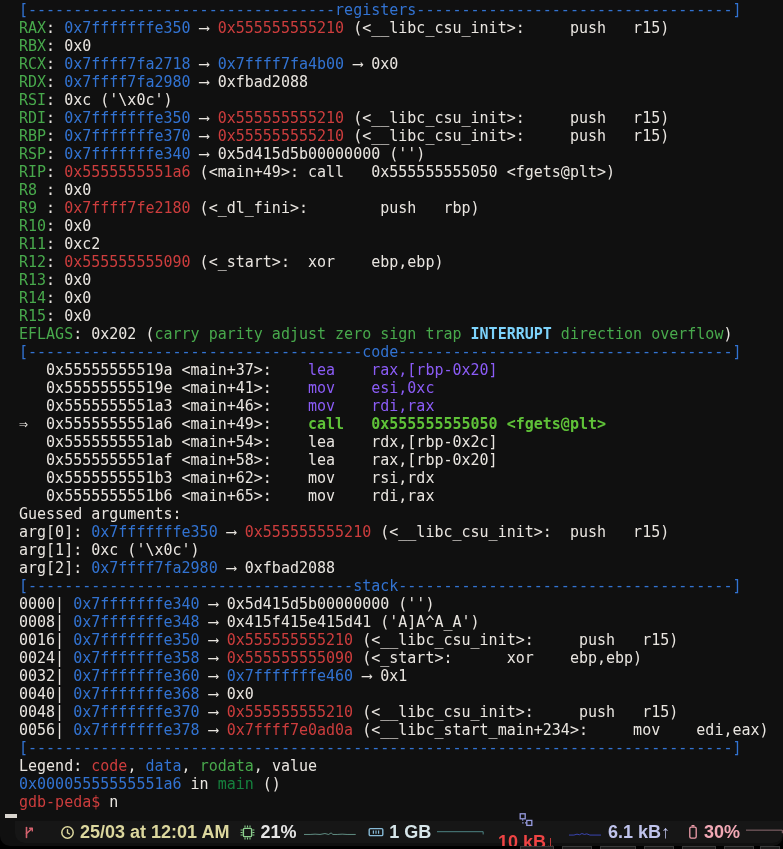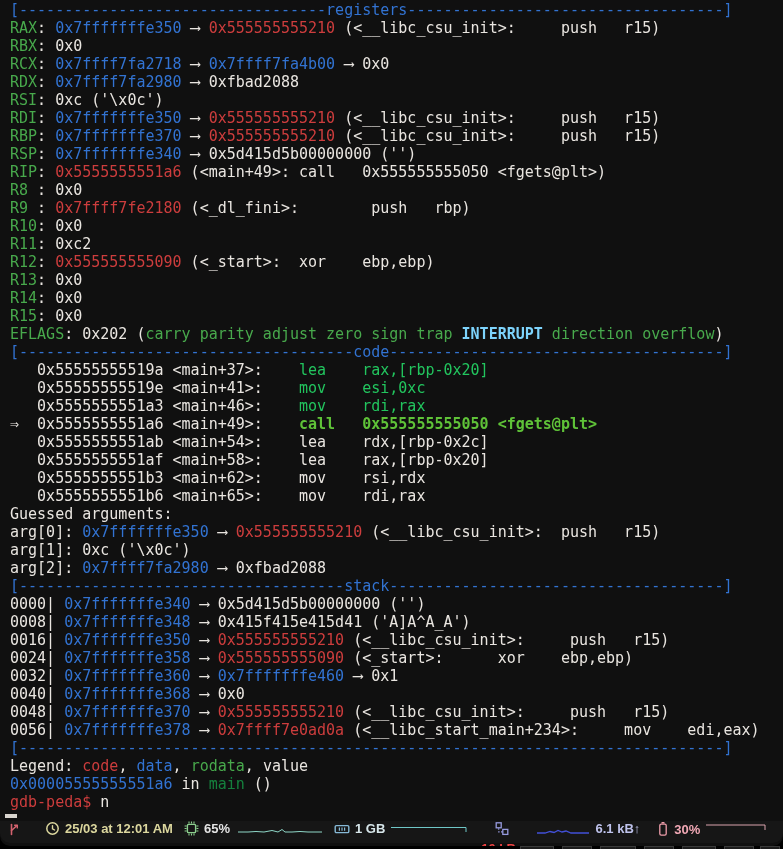--- a/index.html
+++ b/index.html
@@ -1,36 +1,36 @@
 <!DOCTYPE html>
 <html><head>
 <meta charset="utf-8">
 <style>
   html,body{margin:0;padding:0;background:#000;}
   body{width:783px;height:849px;overflow:hidden;position:relative;}
   .window{position:absolute;top:0;left:0;width:783px;height:846px;background:#101010;
           border-radius:0 0 10px 10px;overflow:hidden;}
   
-  .term{position:absolute;top:1px;left:10px;right:0;
+  .term{position:absolute;top:1px;left:19px;right:0;
         font-family:"DejaVu Sans Mono","DejaVu Sans",monospace;
         font-size:15px;line-height:18px;white-space:pre;color:#e9e5e0;}
   .term .row{height:18px;}
   .c-w{color:#e9e5e0;}
   .c-b{color:#3273d2;}
   .c-r{color:#cd3d3d;}
   .c-g{color:#48a94c;}
-  .c-gr{color:#22c55e;}
+  .c-gr{color:#8b5cf6;}
   .c-y{color:#15803d;}
   .c-gb{color:#5fc238;font-weight:bold;}
   .c-rb{color:#7dd3fc;font-weight:bold;}
   .cursor{position:absolute;left:5px;top:814px;width:12px;height:4px;background:#d8d4ce;}
   
-  .statusbar{position:absolute;left:0;right:0;bottom:3px;height:22px;background:#161616;
-             display:flex;align-items:flex-start;padding:0 0 0 8px;box-sizing:border-box;
-             font-family:"Liberation Sans","DejaVu Sans",sans-serif;font-size:13px;font-weight:600;
+  .statusbar{position:absolute;left:15px;right:0;bottom:3px;height:22px;background:#161616;
+             display:flex;align-items:center;padding:0 0 0 8px;box-sizing:border-box;
+             font-family:"Liberation Sans","DejaVu Sans",sans-serif;font-size:18px;font-weight:600;
              border-radius:0 0 10px 10px;}
   .sb-group{display:flex;align-items:center;gap:5px;white-space:nowrap;}
   .sb-time{color:#dcd79e;margin-left:24px;}
   .sb-cpu{color:#e4e4e4;margin-left:11px;}
   .sb-mem{color:#d7e6ea;margin-left:12px;}
   .sb-netdown{color:#ef4444;margin-left:14px;flex-direction:column;}
   .sb-netup{color:#bfc3ec;margin-left:7px;}
   .sb-batt{color:#f1a8b5;margin-left:17px;}
   .spark{display:block;margin-left:8px;}
   .dock{position:absolute;left:0;right:0;bottom:0;height:3px;background:#000;}
@@ -68,21 +68,21 @@
 
     <span class="sb-group sb-cpu">
       <span style="display:flex;">
         <svg width="15" height="15" viewBox="0 0 15 15">
           <rect x="3.4" y="3.4" width="8.2" height="8.2" rx="1.2" stroke="#8ccf8e" stroke-width="1.4" fill="none"></rect>
           <g stroke="#8ccf8e" stroke-width="1.1">
             <path d="M5 0.6v2M7.5 0.6v2M10 0.6v2M5 12.4v2M7.5 12.4v2M10 12.4v2M0.6 5h2M0.6 7.5h2M0.6 10h2M12.4 5h2M12.4 7.5h2M12.4 10h2"></path>
           </g>
         </svg>
       </span>
-      <span>65%</span>
+      <span>21%</span>
     </span>
 
     <svg class="spark" width="84" height="14" viewBox="0 0 84 14">
       <polyline points="0,11 10,11 18,10.5 26,11 34,9.5 40,11 44,8.5 47,11 54,11 62,10.5 70,11 84,11" stroke="#8fd8c8" stroke-width="1" fill="none"></polyline>
     </svg>
 
     <span class="sb-group sb-mem">
       <span style="display:flex;">
         <svg width="16" height="14" viewBox="0 0 16 14">
           <rect x="1.2" y="3.6" width="13.6" height="7" rx="1.2" stroke="#86b9d6" stroke-width="1.4" fill="none"></rect>

